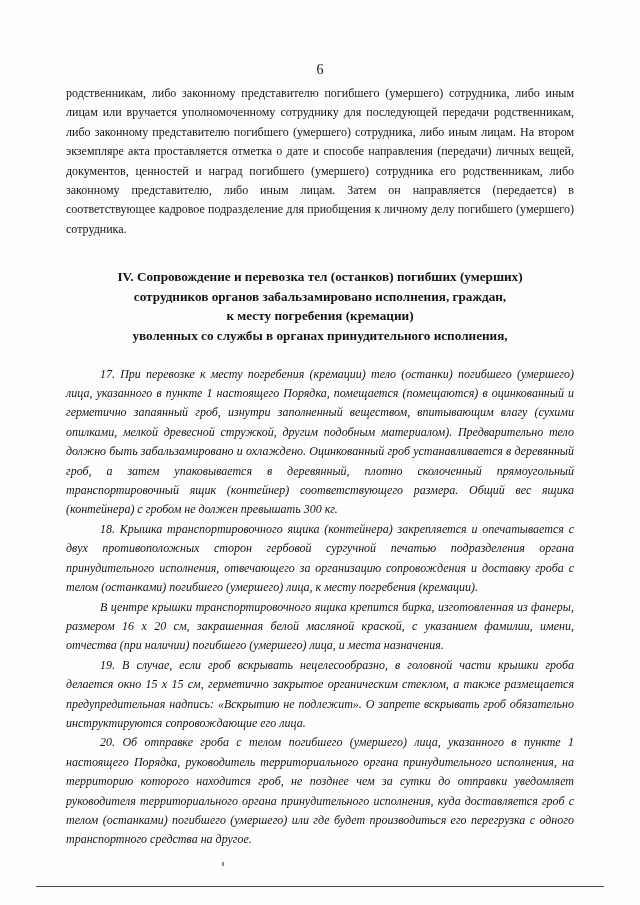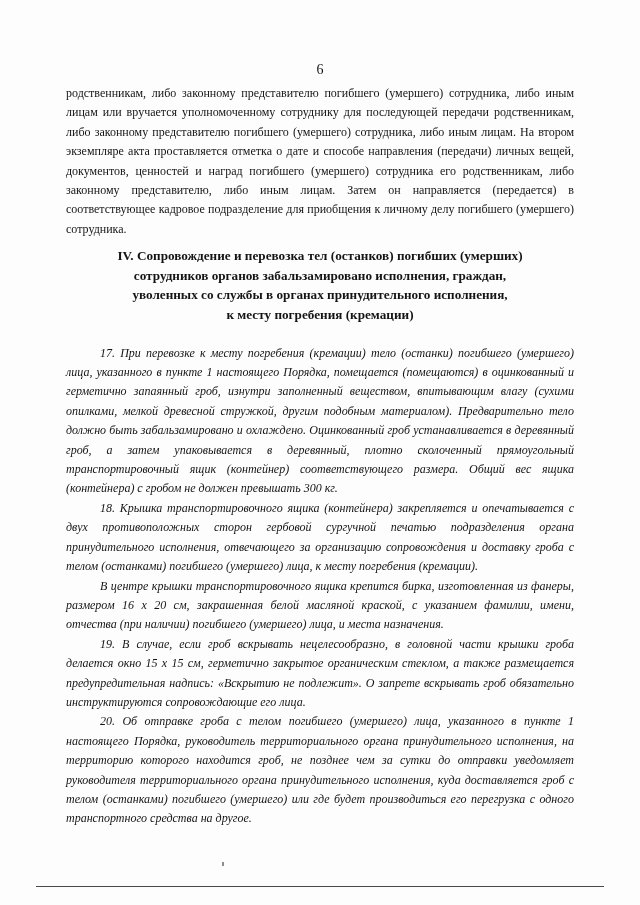--- a/index.html
+++ b/index.html
@@ -43,21 +43,21 @@
     line-height: 19.4px;
     text-align: justify;
     text-justify: inter-word;
     hyphens: none;
   }
   p.indent {
     text-indent: 34px;
     font-style: italic;
   }
   .heading {
-    margin-top: 7px;
+    margin-top: 28px;
     margin-bottom: 19px;
     text-align: center;
     font-weight: bold;
     font-size: 13.2px;
     line-height: 19.6px;
     padding: 0 6px;
   }
   .heading div {
     text-align: center;
   }
@@ -85,22 +85,22 @@
 
   <div class="page-number">6</div>
 
   <div class="content">
 
     <p>родственникам, либо законному представителю погибшего (умершего) сотрудника, либо иным лицам или вручается уполномоченному сотруднику для последующей передачи родственникам, либо законному представителю погибшего (умершего) сотрудника, либо иным лицам. На втором экземпляре акта проставляется отметка о дате и способе направления (передачи) личных вещей, документов, ценностей и наград погибшего (умершего) сотрудника его родственникам, либо законному представителю, либо иным лицам. Затем он направляется (передается) в соответствующее кадровое подразделение для приобщения к личному делу погибшего (умершего) сотрудника.</p>
 
     <div class="heading">
       <div>IV. Сопровождение и перевозка тел (останков) погибших (умерших)</div>
       <div>сотрудников органов забальзамировано исполнения, граждан,</div>
+      <div>к месту погребения (кремации)</div>
       <div>уволенных со службы в органах принудительного исполнения,</div>
-      <div>к месту погребения (кремации)</div>
     </div>
 
     <p class="indent">17. При перевозке к месту погребения (кремации) тело (останки) погибшего (умершего) лица, указанного в пункте 1 настоящего Порядка, помещается (помещаются) в оцинкованный и герметично запаянный гроб, изнутри заполненный веществом, впитывающим влагу (сухими опилками, мелкой древесной стружкой, другим подобным материалом). Предварительно тело должно быть забальзамировано и охлаждено. Оцинкованный гроб устанавливается в деревянный гроб, а затем упаковывается в деревянный, плотно сколоченный прямоугольный транспортировочный ящик (контейнер) соответствующего размера. Общий вес ящика (контейнера) с гробом не должен превышать 300 кг.</p>
     <p class="indent">18. Крышка транспортировочного ящика (контейнера) закрепляется и опечатывается с двух противоположных сторон гербовой сургучной печатью подразделения органа принудительного исполнения, отвечающего за организацию сопровождения и доставку гроба с телом (останками) погибшего (умершего) лица, к месту погребения (кремации).</p>
     <p class="indent">В центре крышки транспортировочного ящика крепится бирка, изготовленная из фанеры, размером 16 х 20 см, закрашенная белой масляной краской, с указанием фамилии, имени, отчества (при наличии) погибшего (умершего) лица, и места назначения.</p>
     <p class="indent">19. В случае, если гроб вскрывать нецелесообразно, в головной части крышки гроба делается окно 15 х 15 см, герметично закрытое органическим стеклом, а также размещается предупредительная надпись: «Вскрытию не подлежит». О запрете вскрывать гроб обязательно инструктируются сопровождающие его лица.</p>
     <p class="indent">20. Об отправке гроба с телом погибшего (умершего) лица, указанного в пункте 1 настоящего Порядка, руководитель территориального органа принудительного исполнения, на территорию которого находится гроб, не позднее чем за сутки до отправки уведомляет руководителя территориального органа принудительного исполнения, куда доставляется гроб с телом (останками) погибшего (умершего) или где будет производиться его перегрузка с одного транспортного средства на другое.</p>
 
   </div>
 

